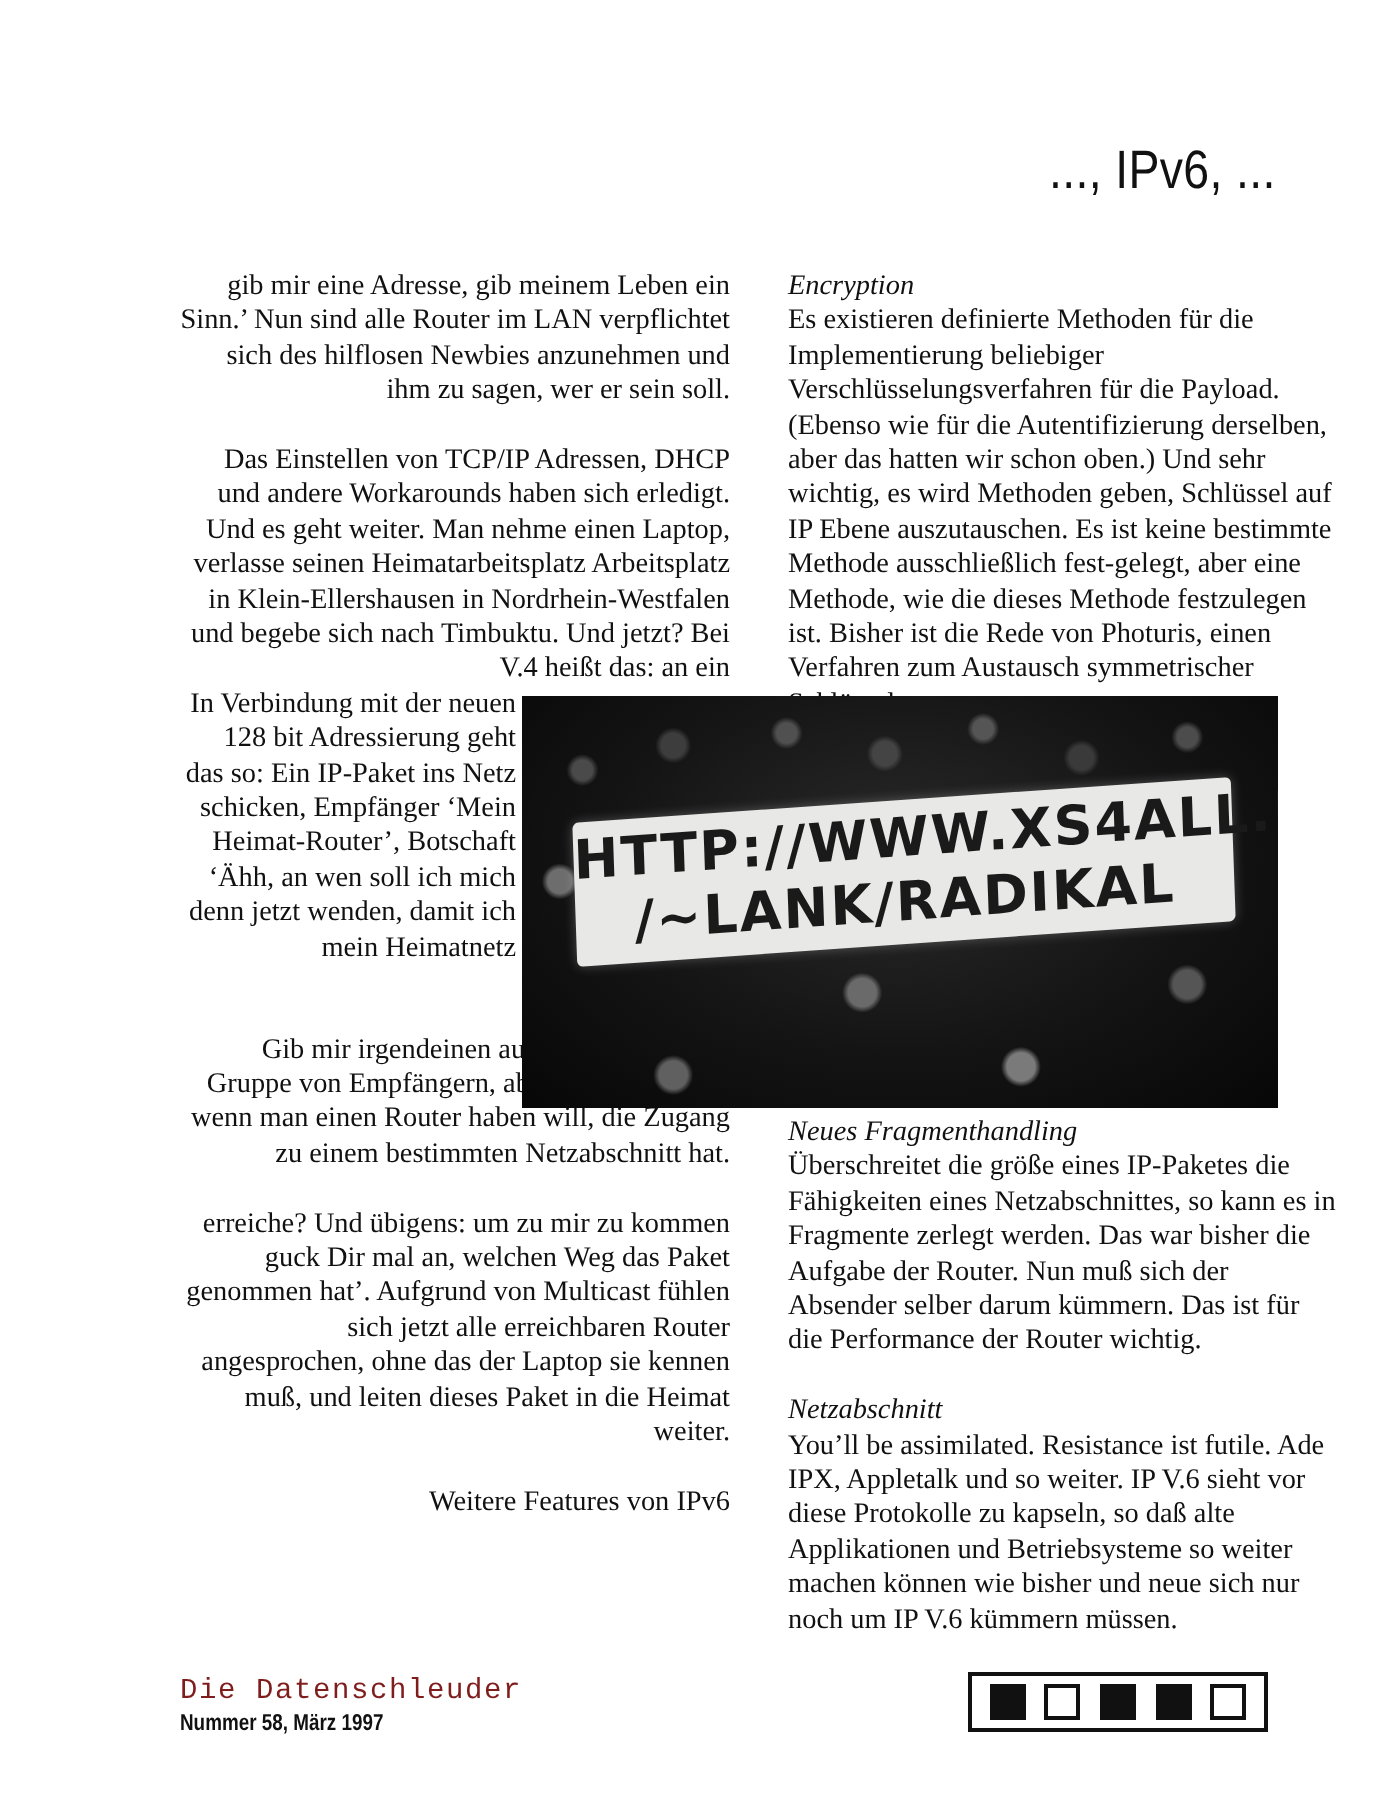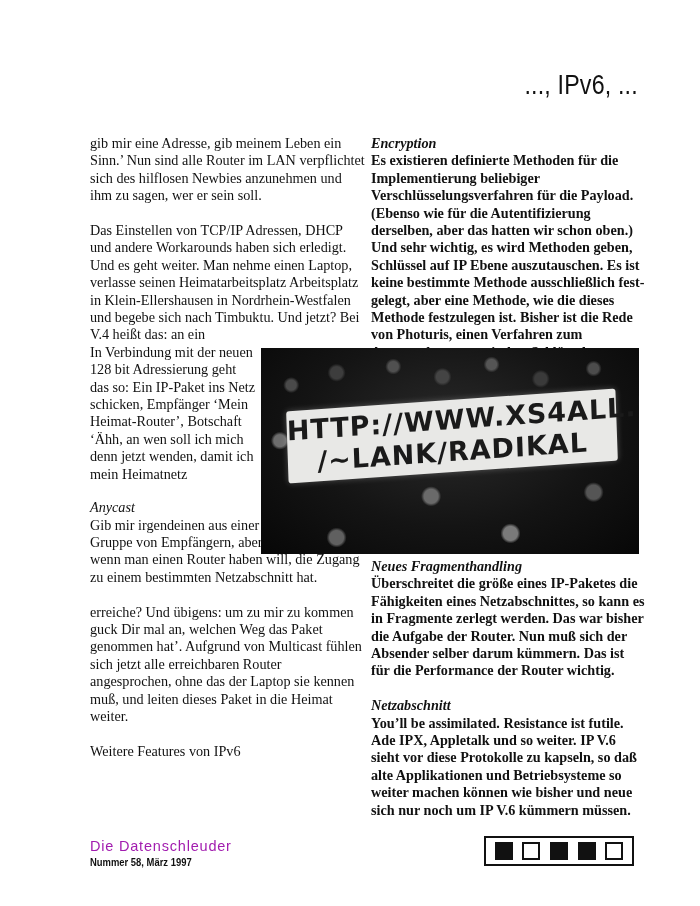--- a/index.html
+++ b/index.html
@@ -3,22 +3,22 @@
 <meta charset="utf-8">
 <style>
   html, body { margin: 0; padding: 0; background: #ffffff; }
   body { width: 700px; height: 906px; position: relative; overflow: hidden;
          font-family: "DejaVu Serif", "Liberation Serif", serif; color: #111; }
   .page-title { position: absolute; right: 62px; top: 70px; font-family: "Liberation Sans", "DejaVu Sans", sans-serif;
                 font-size: 27px; font-weight: normal; color: #111; letter-spacing: 0.2px; transform: scaleX(0.86); transform-origin: right center; }
   .col { position: absolute; font-family: "Liberation Serif", "DejaVu Serif", serif; font-size: 14.2px; line-height: 17.4px; }
   .col p { margin: 0 0 17.4px 0; }
   .col .head { font-style: italic; display: block; }
-  .left { left: 90px; top: 135px; width: 275px; }
-  .right { left: 371px; top: 135px; width: 275px; font-weight: bold; }
+  .left { left: 90px; top: 135px; width: 275px; text-align: right; }
+  .right { left: 394px; top: 135px; width: 275px; }
   .narrow { width: 168px; }
   .photo { position: absolute; left: 261px; top: 348px; width: 378px; height: 206px; overflow: hidden;
            background: radial-gradient(ellipse at 50% 40%, #2a2a2a 0%, #141414 55%, #070707 100%); }
   .photo .crowd { position: absolute; inset: 0;
      background-image:
        radial-gradient(circle at 8% 18%, #4a4a4a 0 5px, transparent 8px),
        radial-gradient(circle at 20% 12%, #3d3d3d 0 6px, transparent 9px),
        radial-gradient(circle at 35% 9%, #505050 0 5px, transparent 8px),
        radial-gradient(circle at 48% 14%, #444 0 6px, transparent 9px),
        radial-gradient(circle at 61% 8%, #555 0 5px, transparent 8px),
@@ -30,21 +30,21 @@
        radial-gradient(circle at 88% 70%, #555 0 7px, transparent 10px),
        radial-gradient(circle at 5% 45%, #6d6d6d 0 6px, transparent 9px);
   }
   .banner { position: absolute; left: 26px; top: 52px; width: 330px; height: 72px; background: #e8e8e6;
             transform: rotate(-4deg) skewX(-2deg); border-radius: 3px;
             box-shadow: 0 0 6px rgba(255,255,255,0.25); }
   .banner-text { position: absolute; left: 0; right: 0; text-align: center; font-family: "DejaVu Sans", sans-serif;
                  font-weight: bold; color: #1a1a1a; letter-spacing: 1px; }
   .banner-line1 { top: 4px; font-size: 27px; }
   .banner-line2 { top: 36px; font-size: 27px; }
-  .footer-title { position: absolute; left: 90px; top: 838px; font-family: Liberation Sans, sans-serif; font-size: 14.5px; letter-spacing: 0.8px; color: #a21caf; }
+  .footer-title { position: absolute; left: 90px; top: 838px; font-family: Liberation Mono, monospace; font-size: 14.5px; letter-spacing: 0.8px; color: #7f1d1d; }
   .footer-issue { position: absolute; left: 90px; top: 856px; font-family: "Liberation Sans", "DejaVu Sans", sans-serif;
                   font-size: 11.5px; font-weight: bold; color: #111; transform: scaleX(0.82); transform-origin: left center; }
   .boxes { position: absolute; left: 484px; top: 836px; width: 150px; height: 30px; border: 2px solid #111;
            display: flex; align-items: center; justify-content: space-around; padding: 0 4px; box-sizing: border-box; }
   .box { width: 18px; height: 18px; box-sizing: border-box; border: 2px solid #111; background: #fff; }
   .box.filled { background: #111; }
 </style>
 </head>
 <body>
 

